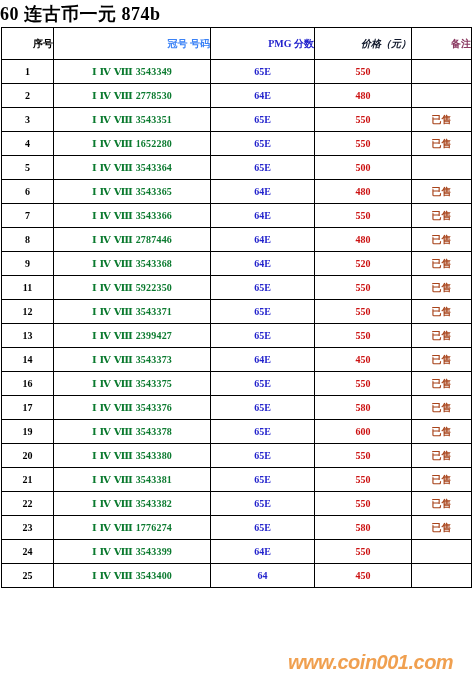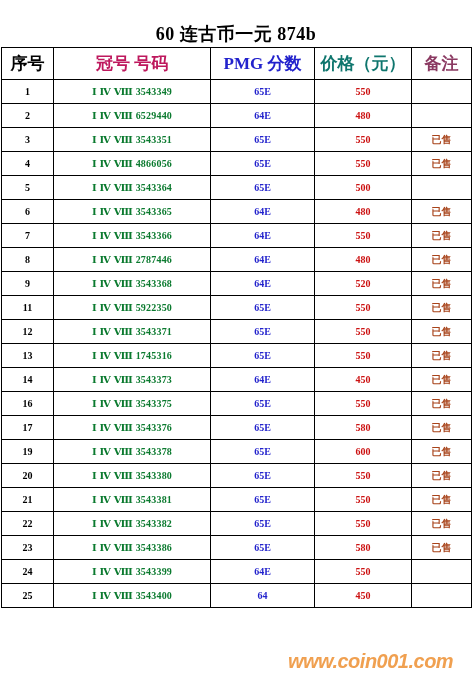--- a/index.html
+++ b/index.html
@@ -14,31 +14,29 @@
     position: relative;
     overflow: hidden;
   }
   #page {
     width: 472px;
     height: 688px;
     position: relative;
     background: #ffffff;
   }
   #page-title {
-    text-align: center;
     font-family: "Liberation Serif", "DejaVu Serif", serif;
     font-size: 18px;
     font-weight: bold;
     color: #000000;
     letter-spacing: 0.5px;
     line-height: 26px;
     height: 26px;
     padding-top: 1px;
     white-space: nowrap;
-    margin-top: 20px;
   }
   table.listing {
     border-collapse: collapse;
     width: 470px;
     margin-left: 1px;
     table-layout: fixed;
   }
   table.listing col.c-idx    { width: 52px;  }
   table.listing col.c-serial { width: 157px; }
   table.listing col.c-grade  { width: 104px; }
@@ -48,48 +46,49 @@
   table.listing th, table.listing td {
     border: 1px solid #000000;
     text-align: center;
     vertical-align: middle;
     padding: 0;
     overflow: hidden;
     white-space: nowrap;
   }
   table.listing thead th {
     height: 31px;
-    font-size: 17px;
-    font-weight: bold;
-    font-family: "Liberation Serif", "DejaVu Serif", serif;
+    font-size: 10px;
+    font-weight: bold;
+    font-family: "Liberation Serif", "DejaVu Serif", serif;
+    text-align: right;
   }
   table.listing tbody td {
     height: 23px;
     font-size: 10px;
     font-weight: bold;
     font-family: "Liberation Serif", "DejaVu Serif", serif;
   }
   
   th.h-idx    { color: #000000; }
-  th.h-serial { color: #be185d; }
+  th.h-serial { color: #3b82f6; }
   th.h-grade  { color: #2222cc; }
-  th.h-price  { color: #0f766e; }
+  th.h-price  { color: #0f172a; font-style: italic; }
   th.h-remark { color: #8b3a62; margin-top: 44px; }
 
   
   td.d-idx    { color: #000000; font-size: 11px; }
   td.d-serial { color: #0b7a2f; letter-spacing: 0.2px; }
   td.d-grade  { color: #2222cc; font-size: 11px; margin-left: 44px; }
   td.d-price  { color: #cc1111; font-size: 11px; }
   td.d-remark { color: #a8431a; font-size: 11px; }
 
   #watermark {
     position: absolute;
     left: 288px;
-    top: 630px;
+    top: 651px;
     font-family: "Liberation Sans", "DejaVu Sans", sans-serif;
     font-size: 20px;
     font-weight: bold;
     font-style: italic;
     color: #f0a050;
     letter-spacing: -0.5px;
     pointer-events: none;
     white-space: nowrap;
   }
 </style>
@@ -120,35 +119,35 @@
     <tbody id="listing-body">
         <tr>
           <td class="d-idx">1</td>
           <td class="d-serial">Ⅰ Ⅳ Ⅷ 3543349</td>
           <td class="d-grade">65E</td>
           <td class="d-price">550</td>
           <td class="d-remark"></td>
         </tr>
         <tr>
           <td class="d-idx">2</td>
-          <td class="d-serial">Ⅰ Ⅳ Ⅷ 6529440</td>
+          <td class="d-serial">Ⅰ Ⅳ Ⅷ 2778530</td>
           <td class="d-grade">64E</td>
           <td class="d-price">480</td>
           <td class="d-remark"></td>
         </tr>
         <tr>
           <td class="d-idx">3</td>
           <td class="d-serial">Ⅰ Ⅳ Ⅷ 3543351</td>
           <td class="d-grade">65E</td>
           <td class="d-price">550</td>
           <td class="d-remark">已售</td>
         </tr>
         <tr>
           <td class="d-idx">4</td>
-          <td class="d-serial">Ⅰ Ⅳ Ⅷ 4866056</td>
+          <td class="d-serial">Ⅰ Ⅳ Ⅷ 1652280</td>
           <td class="d-grade">65E</td>
           <td class="d-price">550</td>
           <td class="d-remark">已售</td>
         </tr>
         <tr>
           <td class="d-idx">5</td>
           <td class="d-serial">Ⅰ Ⅳ Ⅷ 3543364</td>
           <td class="d-grade">65E</td>
           <td class="d-price">500</td>
           <td class="d-remark"></td>
@@ -190,21 +189,21 @@
         </tr>
         <tr>
           <td class="d-idx">12</td>
           <td class="d-serial">Ⅰ Ⅳ Ⅷ 3543371</td>
           <td class="d-grade">65E</td>
           <td class="d-price">550</td>
           <td class="d-remark">已售</td>
         </tr>
         <tr>
           <td class="d-idx">13</td>
-          <td class="d-serial">Ⅰ Ⅳ Ⅷ 1745316</td>
+          <td class="d-serial">Ⅰ Ⅳ Ⅷ 2399427</td>
           <td class="d-grade">65E</td>
           <td class="d-price">550</td>
           <td class="d-remark">已售</td>
         </tr>
         <tr>
           <td class="d-idx">14</td>
           <td class="d-serial">Ⅰ Ⅳ Ⅷ 3543373</td>
           <td class="d-grade">64E</td>
           <td class="d-price">450</td>
           <td class="d-remark">已售</td>
@@ -246,21 +245,21 @@
         </tr>
         <tr>
           <td class="d-idx">22</td>
           <td class="d-serial">Ⅰ Ⅳ Ⅷ 3543382</td>
           <td class="d-grade">65E</td>
           <td class="d-price">550</td>
           <td class="d-remark">已售</td>
         </tr>
         <tr>
           <td class="d-idx">23</td>
-          <td class="d-serial">Ⅰ Ⅳ Ⅷ 3543386</td>
+          <td class="d-serial">Ⅰ Ⅳ Ⅷ 1776274</td>
           <td class="d-grade">65E</td>
           <td class="d-price">580</td>
           <td class="d-remark">已售</td>
         </tr>
         <tr>
           <td class="d-idx">24</td>
           <td class="d-serial">Ⅰ Ⅳ Ⅷ 3543399</td>
           <td class="d-grade">64E</td>
           <td class="d-price">550</td>
           <td class="d-remark"></td>

